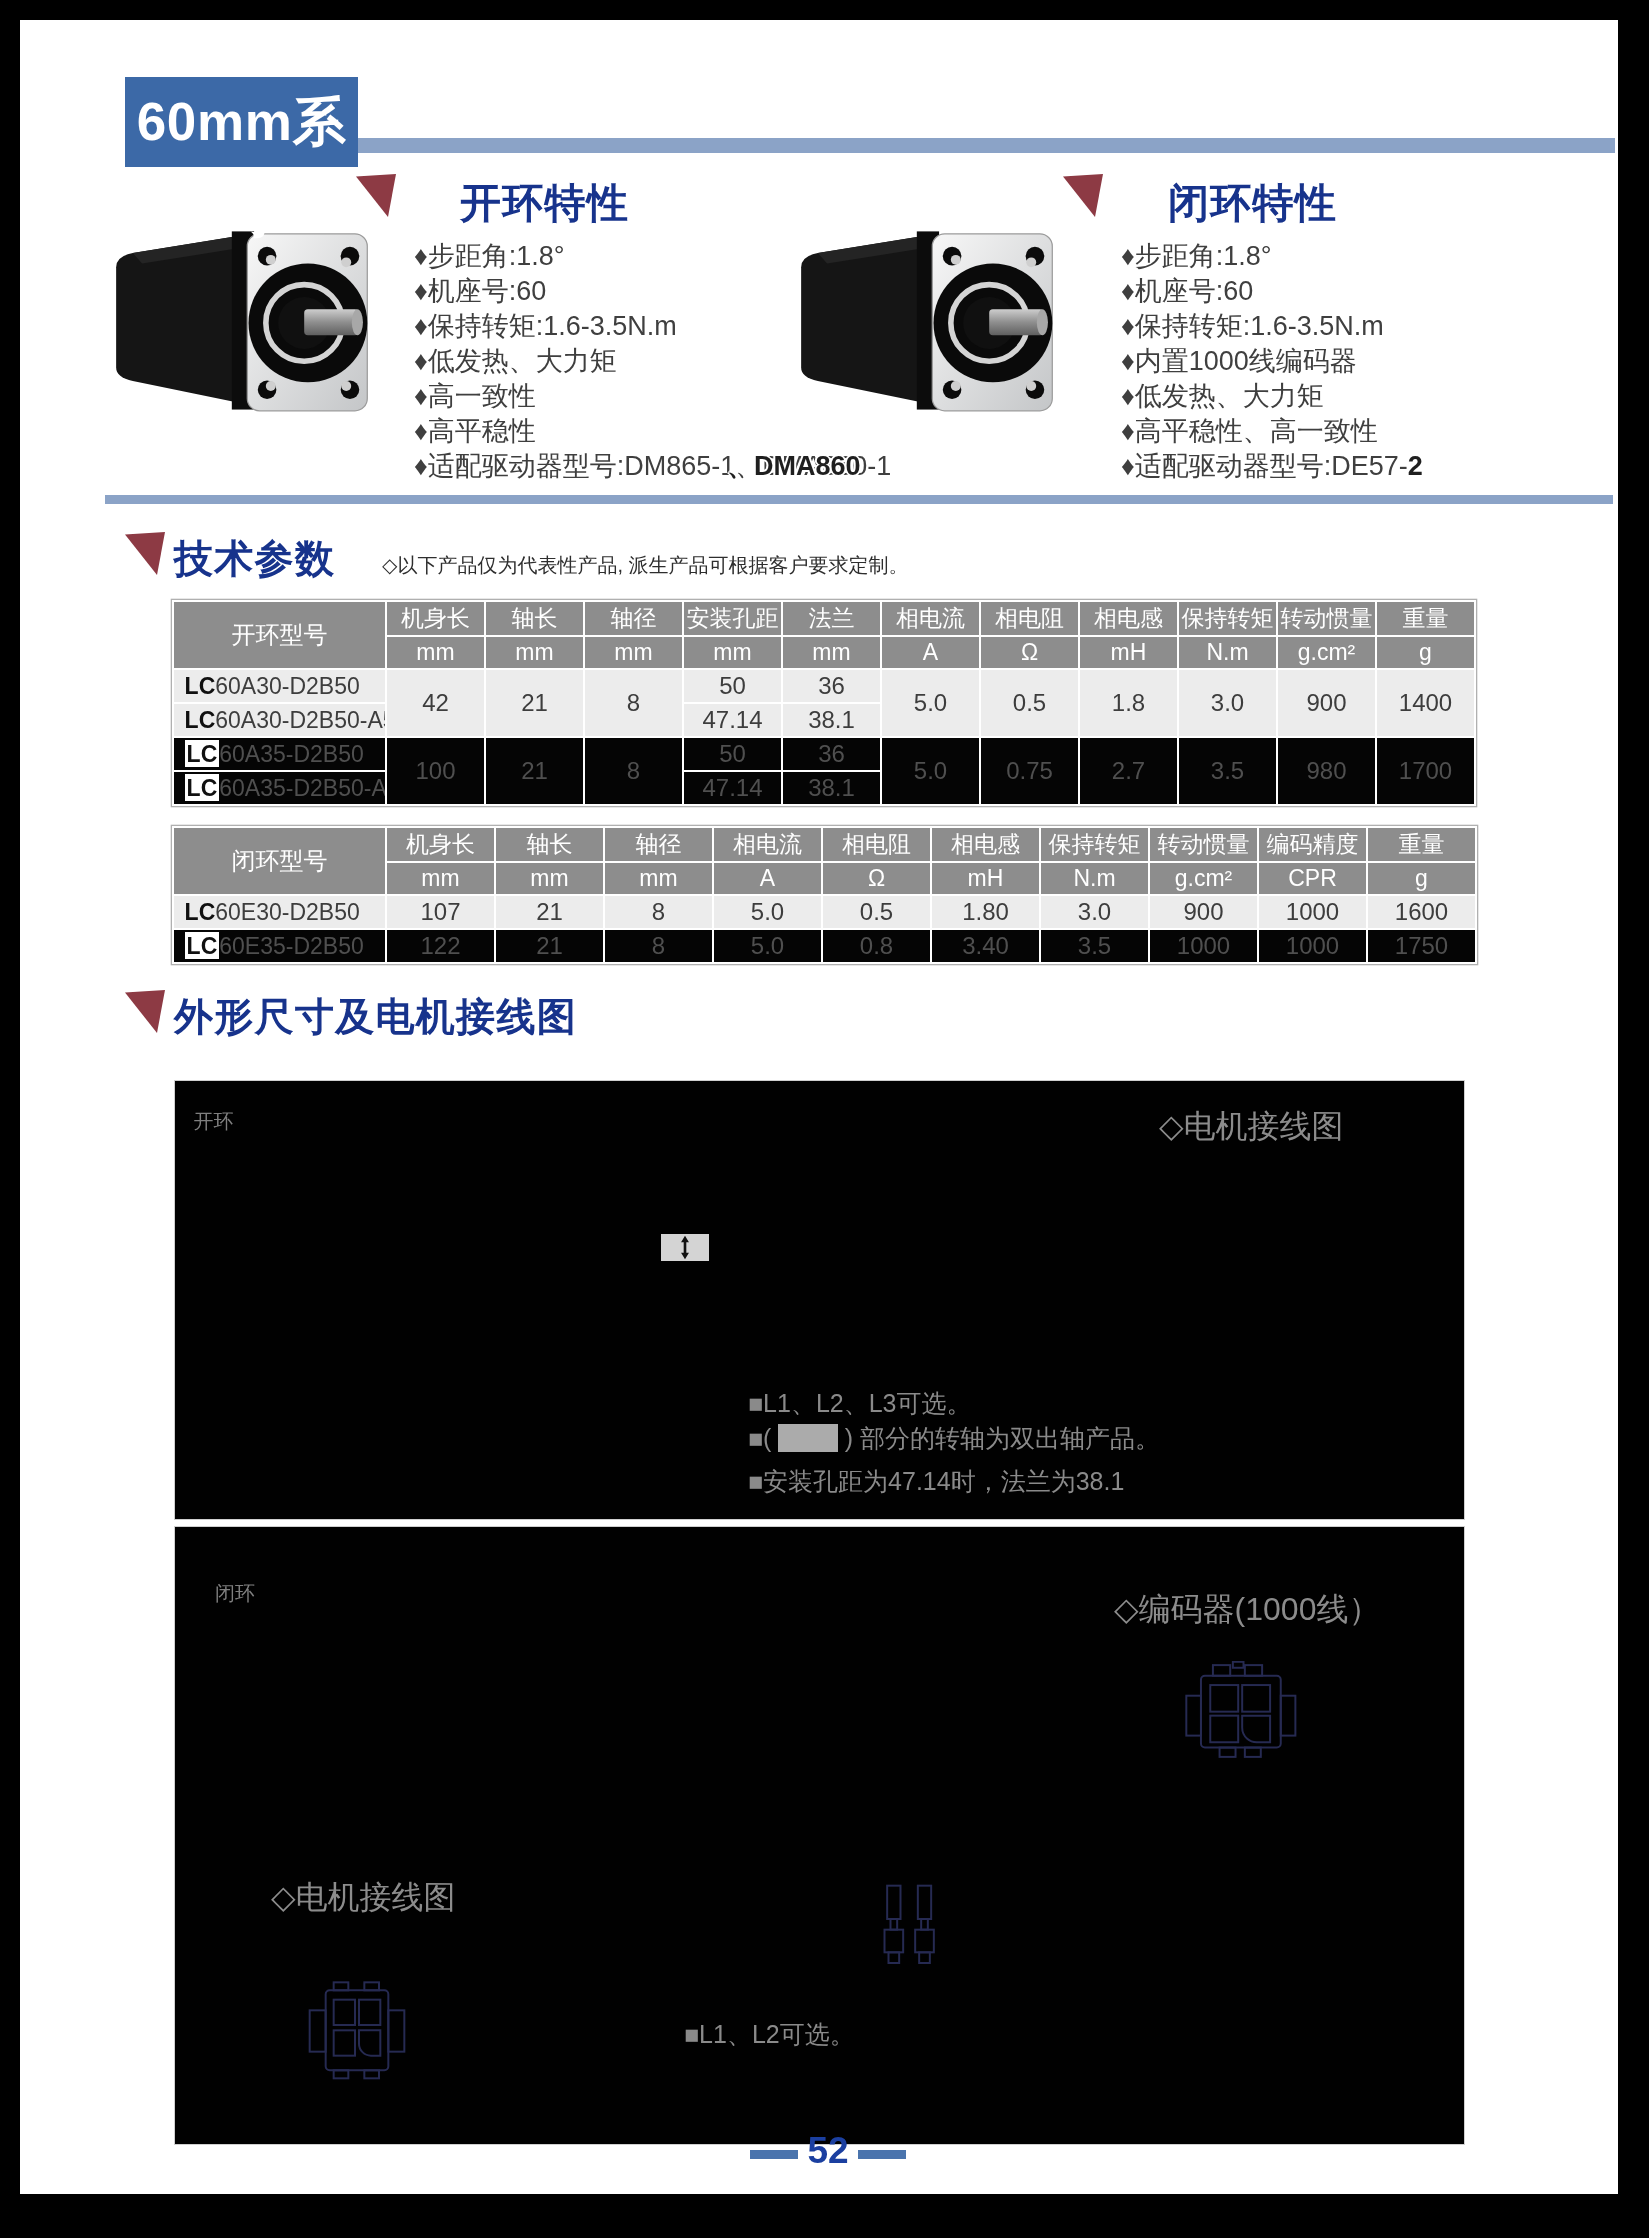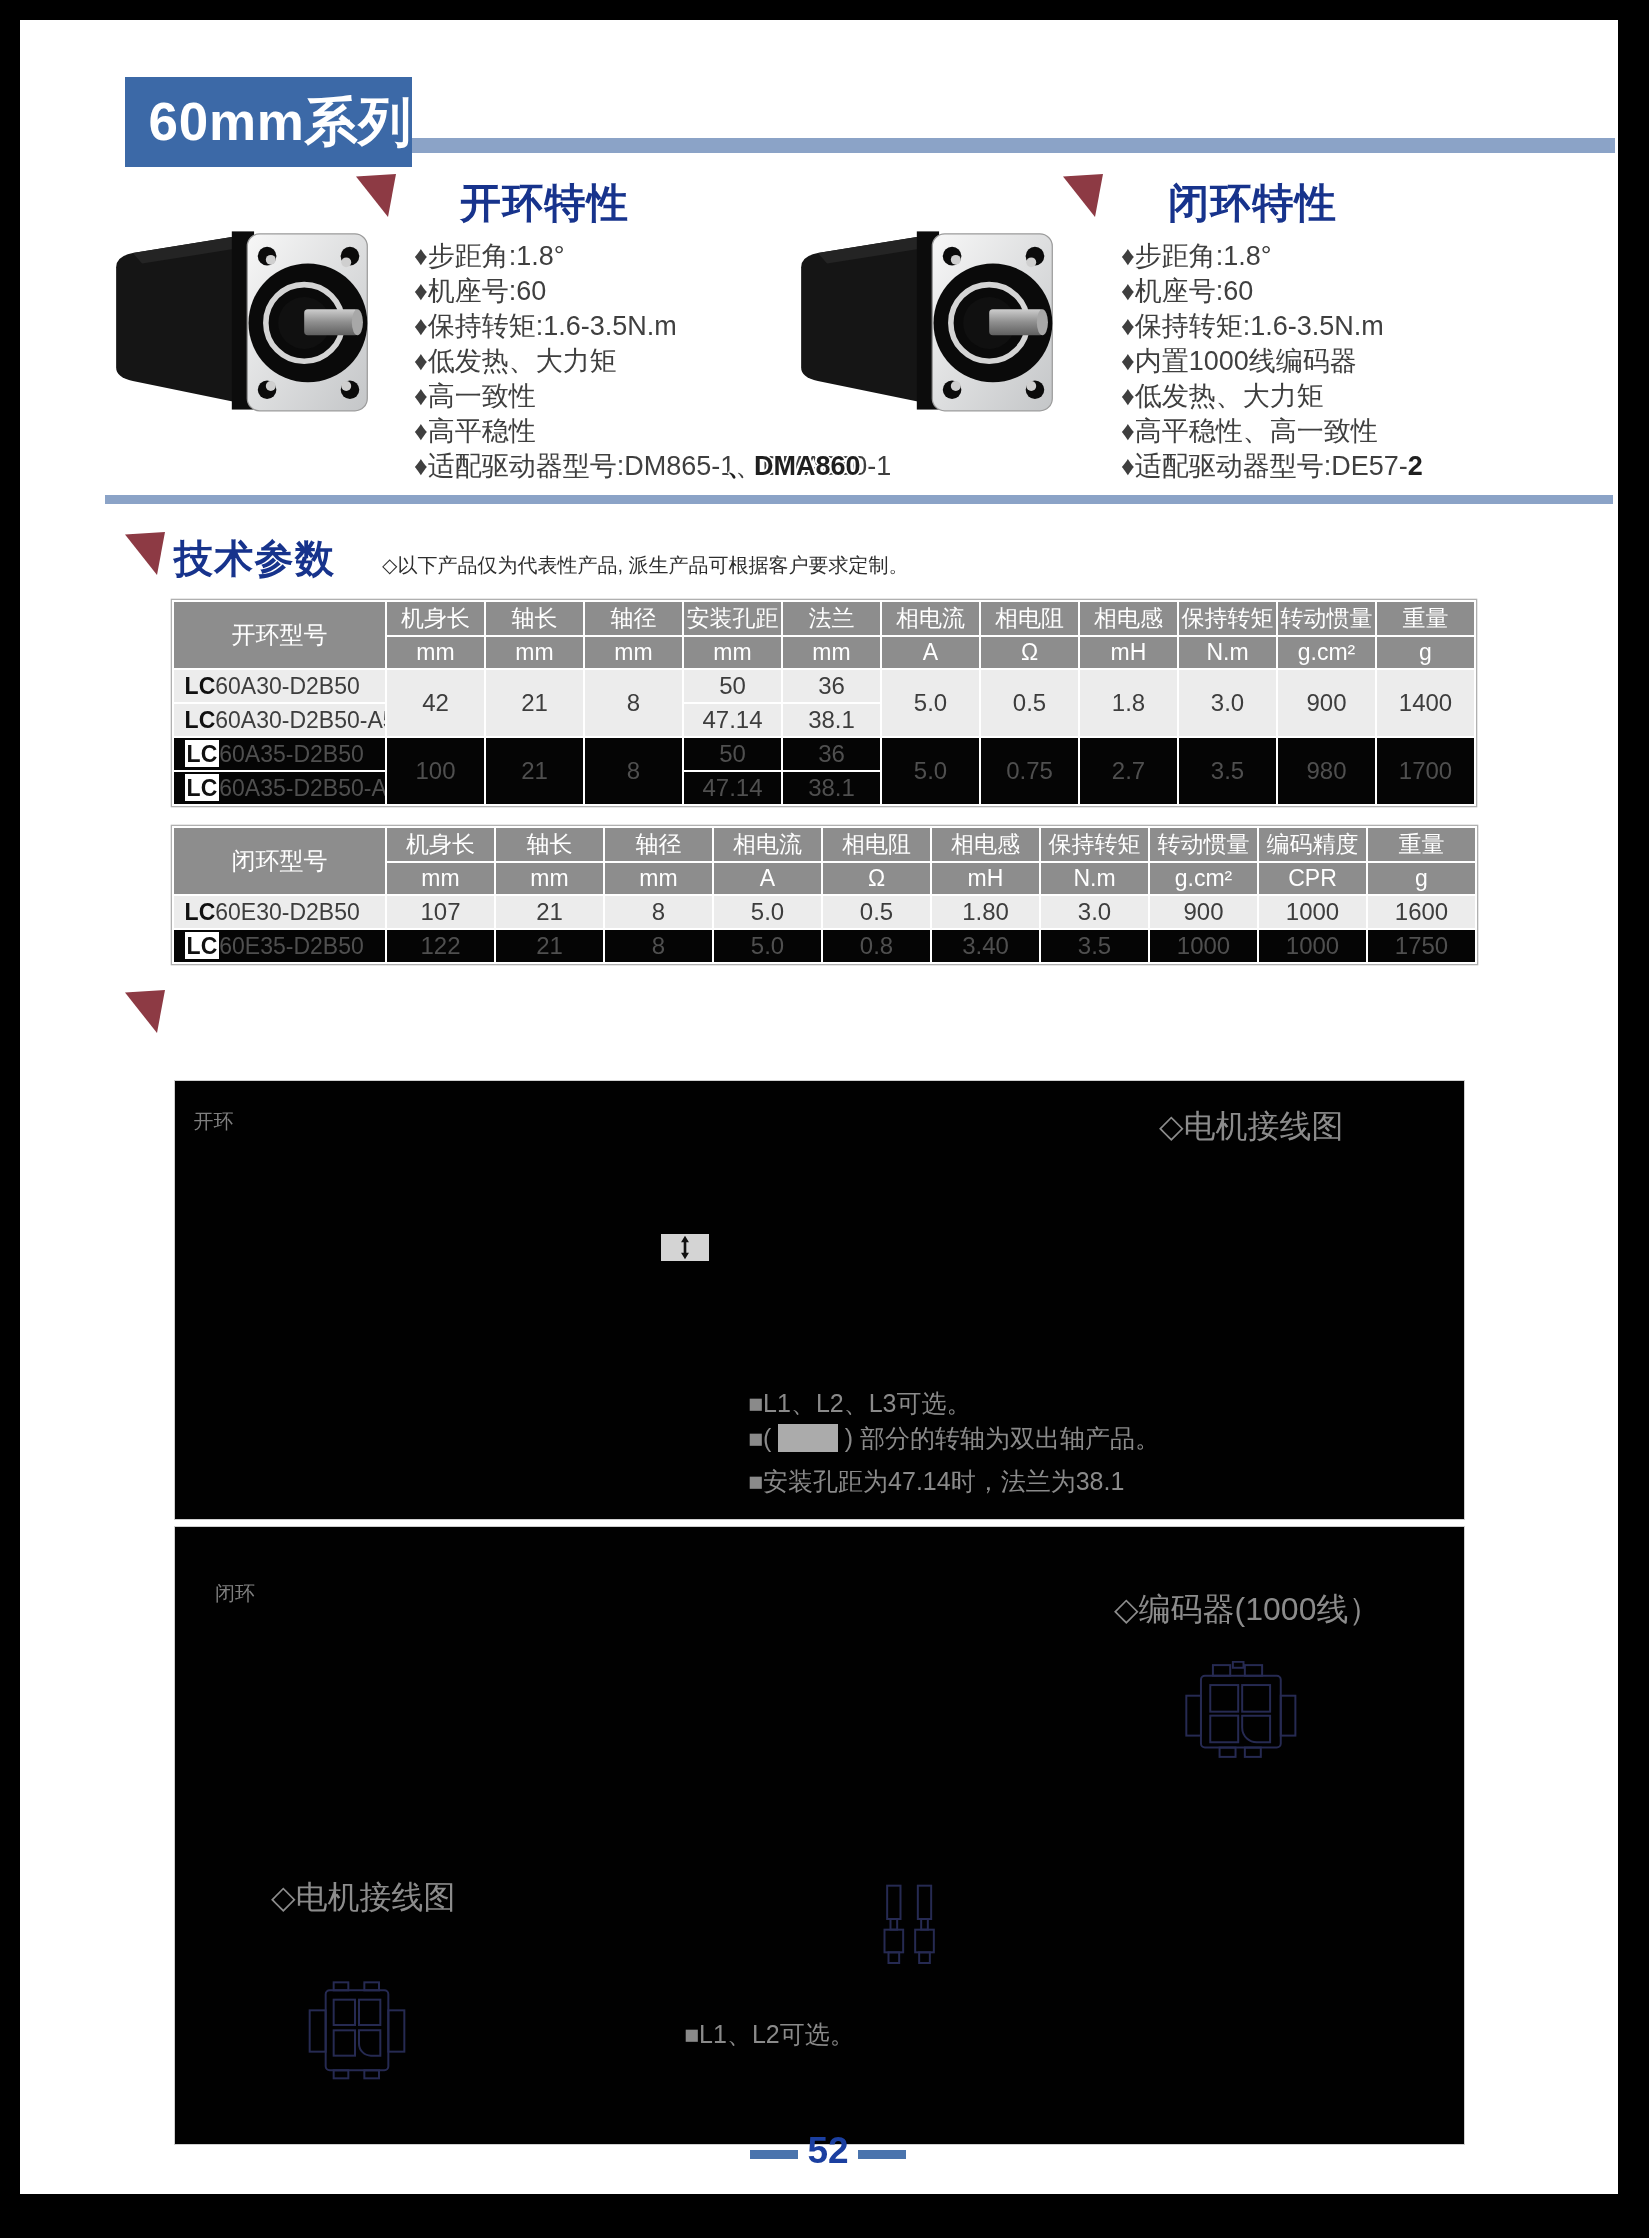--- a/index.html
+++ b/index.html
@@ -5,22 +5,22 @@
   html,body{margin:0;padding:0;}
   body{
     width:1649px;height:2239px;background:#000;position:relative;overflow:hidden;
     font-family:"Liberation Sans","DejaVu Sans",sans-serif;
   }
   .page{position:absolute;left:20px;top:20px;width:1598px;height:2174px;background:#fff;}
   .abs{position:absolute;}
 
   
   .title-bar{position:absolute;left:105px;top:118px;width:1490px;height:14.6px;background:var(--bar-blue,#8ba3c7);z-index:1;}
-  .title-box{position:absolute;left:105px;top:57px;width:287px;height:90px;background:var(--accent-blue,#3c69a7);z-index:2;
-    color:#fff;font-size:53px;font-weight:700;text-align:right;line-height:90px;letter-spacing:0.7px;}
+  .title-box{position:absolute;left:105px;top:57px;width:233px;height:90px;background:var(--accent-blue,#3c69a7);z-index:2;
+    color:#fff;font-size:53px;font-weight:700;text-align:center;line-height:90px;letter-spacing:0.7px;}
 
   
   .marker{position:absolute;width:40px;height:43px;background:var(--marker-red,#8d3a44);
     -webkit-clip-path:polygon(0 6%,100% 0,80% 100%);clip-path:polygon(0 6%,100% 0,80% 100%);}
   .sec-heading{position:absolute;font-weight:700;color:var(--heading-blue,#17338c);letter-spacing:1.3px;white-space:nowrap;}
   .feat-heading{font-size:41px;margin-left:48px;}
   .big-heading{font-size:39px;}
 
   
   .bullets{position:absolute;}
@@ -309,20 +309,21 @@
           <td>3.40</td>
           <td>3.5</td>
           <td>1000</td>
           <td>1000</td>
           <td>1750</td>
         </tr>
       </tbody>
     </table>
 
   <div class="marker" style="left:105px;top:970px;"></div>
+  <div class="sec-heading big-heading" style="left:154px;top:970px;">外形尺寸及电机接线图</div>
 
   <div class="panel" style="top:1060px;height:438px;">
     <div class="panel-label" style="left:18.6px;top:27px;">开环</div>
     <div class="panel-heading" style="left:984px;top:24px;">◇电机接线图</div>
 
     <div class="shaft-rect">
       <svg width="12" height="25" viewBox="0 0 18 38">
         <path d="M9 1 L15 11 H11 V27 H15 L9 37 L3 27 H7 V11 H3 Z" fill="#111"></path>
       </svg>
     </div>

